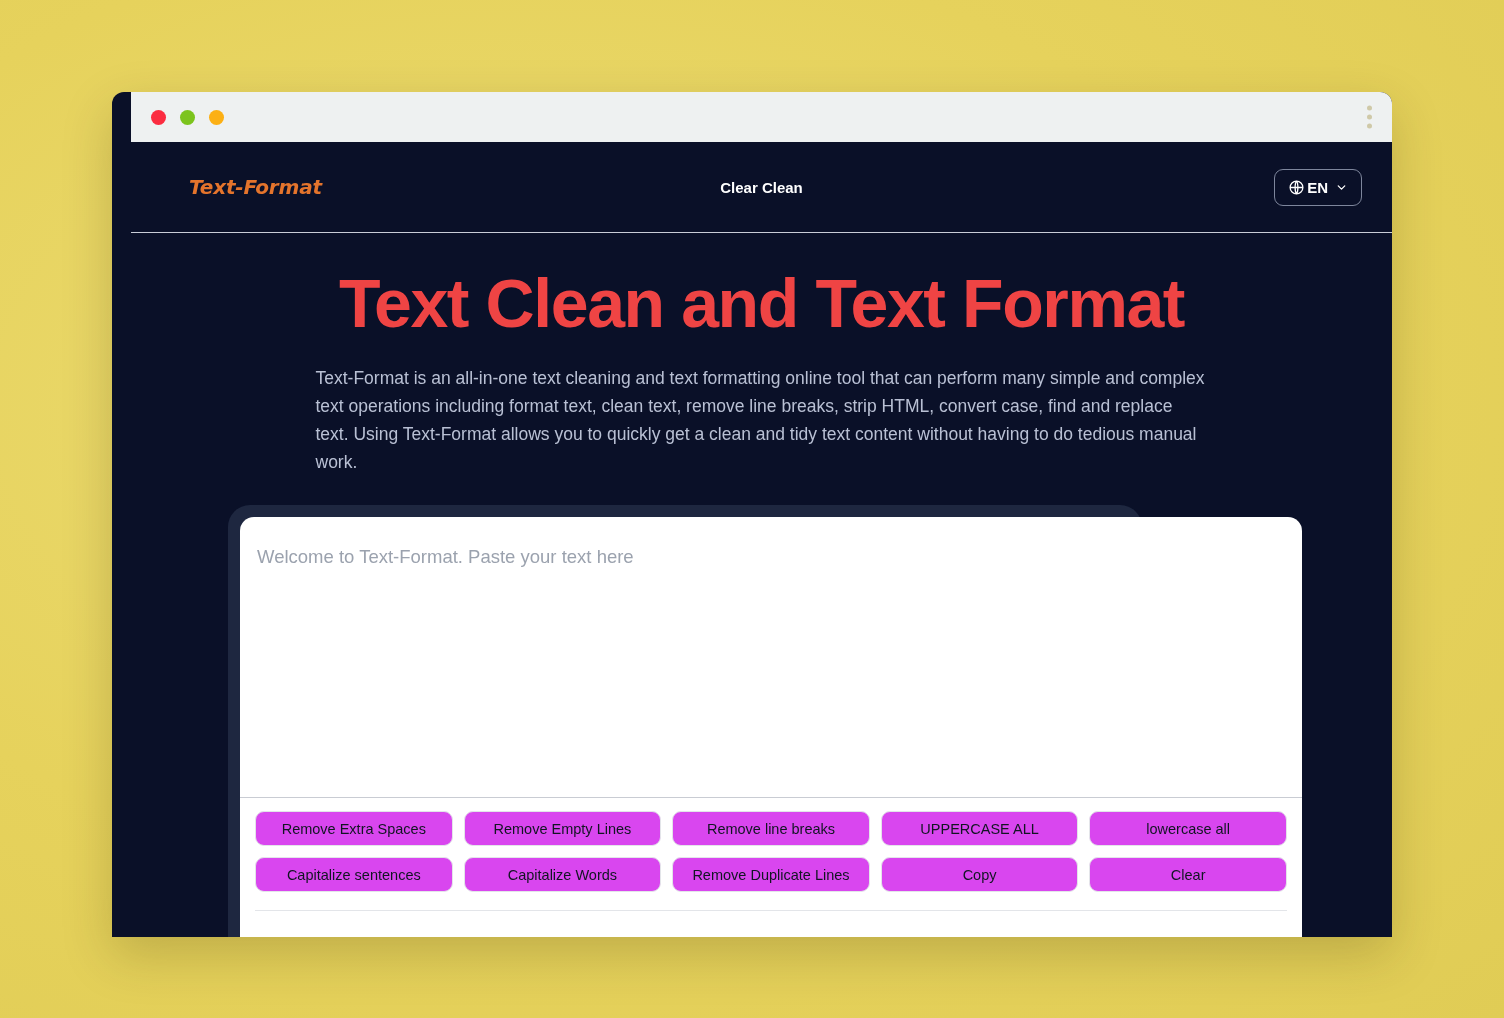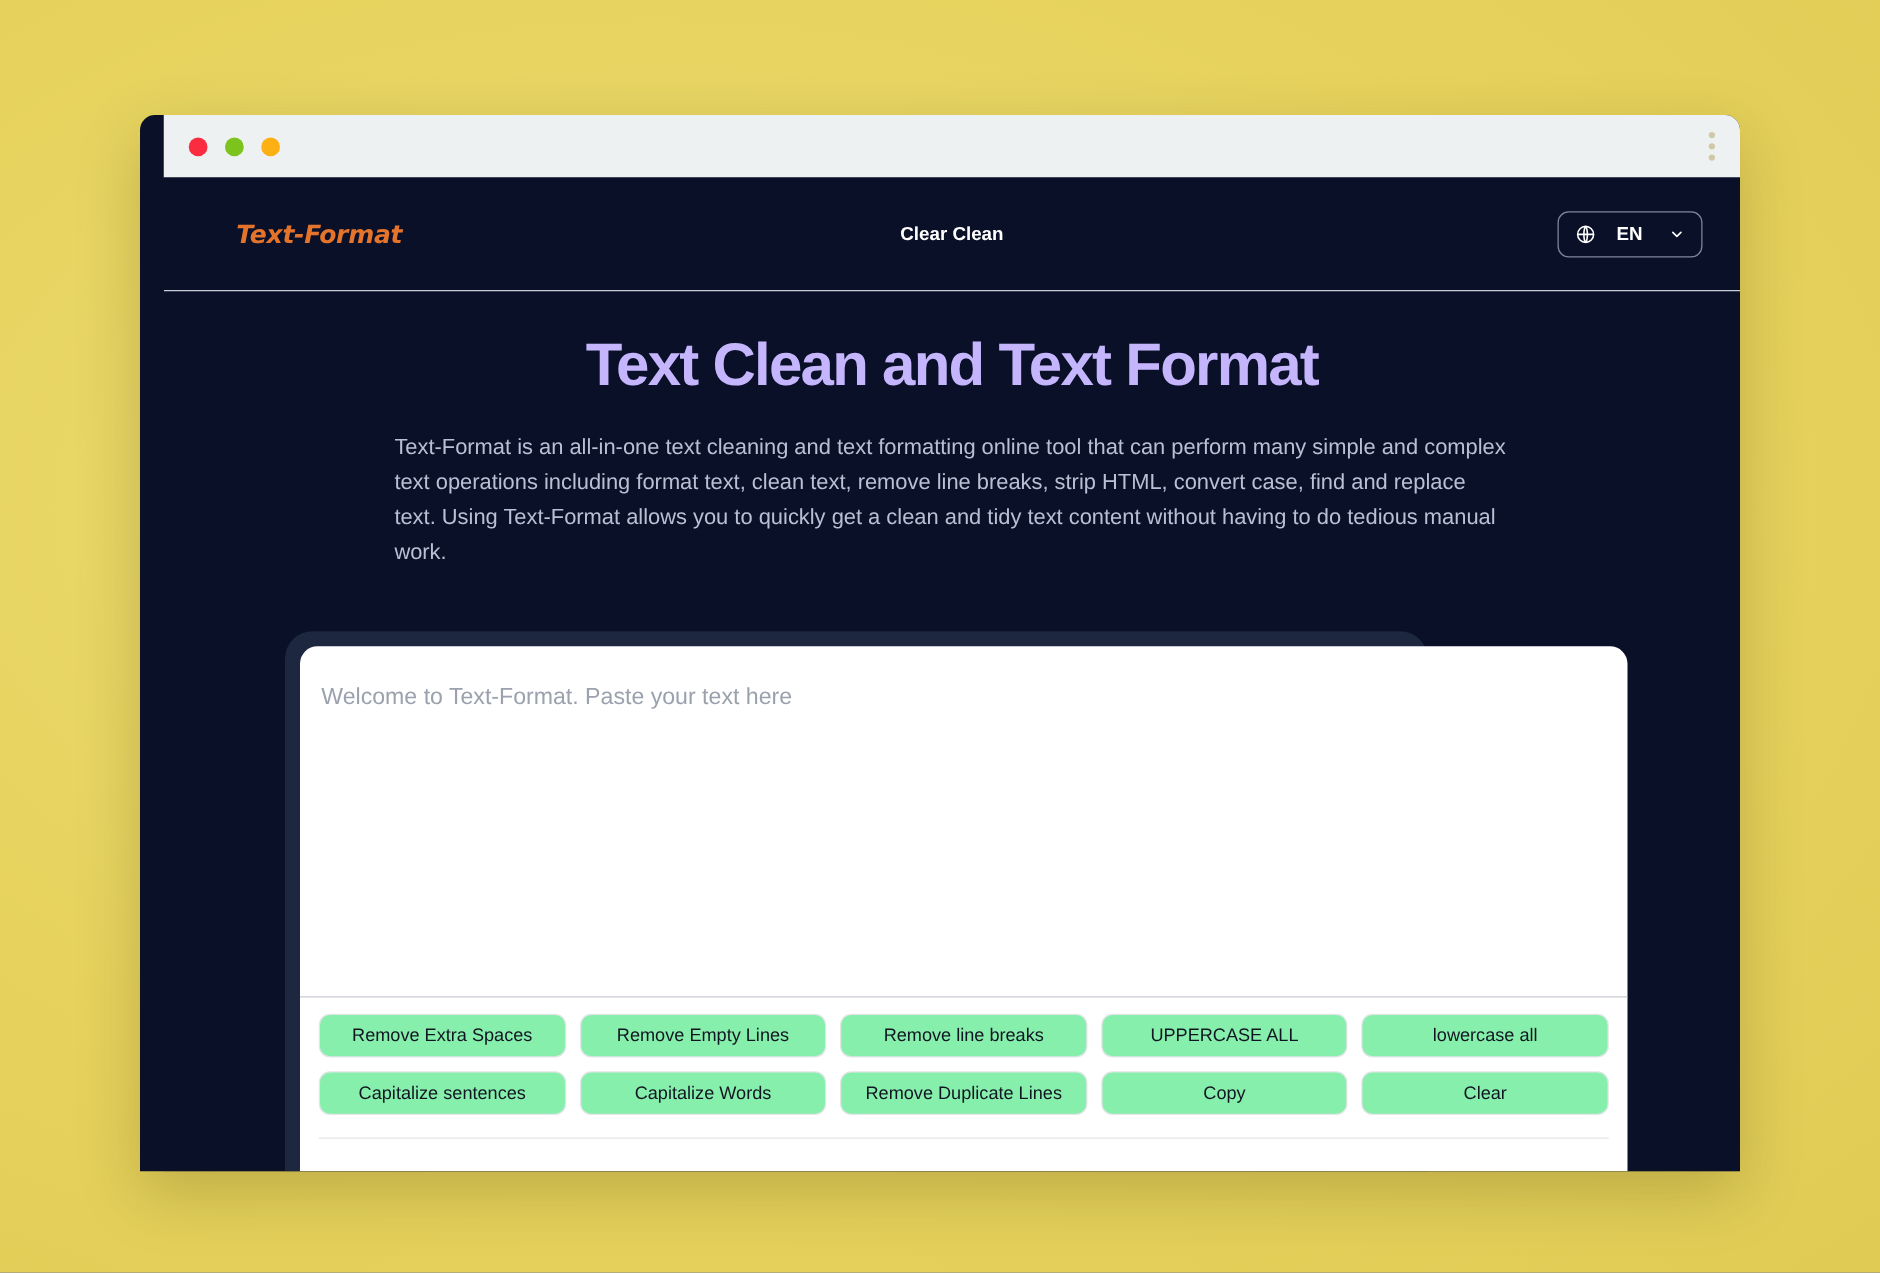--- a/index.html
+++ b/index.html
@@ -97,41 +97,41 @@
     color: #ffffff;
     font-size: 15px;
     font-weight: bold;
     pointer-events: none;
   }
 
   .lang-btn {
     margin-left: auto;
     display: flex;
     align-items: center;
-    gap: 16px;
+    gap: 2px;
     border: 1px solid #7e869c;
     border-radius: 9px;
     padding: 9px 13px;
     color: #ffffff;
     font-size: 15px;
     font-weight: bold;
     background: transparent;
     cursor: pointer;
     line-height: 1;
   }
   .lang-btn .globe { display: inline-flex; }
   .lang-btn .chev  { display: inline-flex; margin-left: 5px; }
 
   
   .hero { padding: 34px 0 0 0; }
 
   .hero h1 {
     text-align: center;
-    color: #c4b5fd;
-    font-size: 48px;
+    color: #ef4444;
+    font-size: 68px;
     line-height: 1.08;
     font-weight: bold;
     letter-spacing: -1.4px;
   }
 
   .hero p {
     width: 892px;
     margin: 24px auto 0;
     color: #b9c0d4;
     font-size: 17.5px;
@@ -183,21 +183,21 @@
     display: flex;
     gap: 11px;
     margin-bottom: 11px;
   }
 
   .op-btn {
     flex: 1;
     height: 35px;
     border: 1px solid #e3e5e9;
     border-radius: 9px;
-    background: #86efac;
+    background: #d946ef;
     font-family: "Liberation Sans", sans-serif;
     font-size: 14.5px;
     color: #111522;
     cursor: pointer;
     white-space: nowrap;
     display: flex;
     align-items: center;
     justify-content: center;
   }
 

